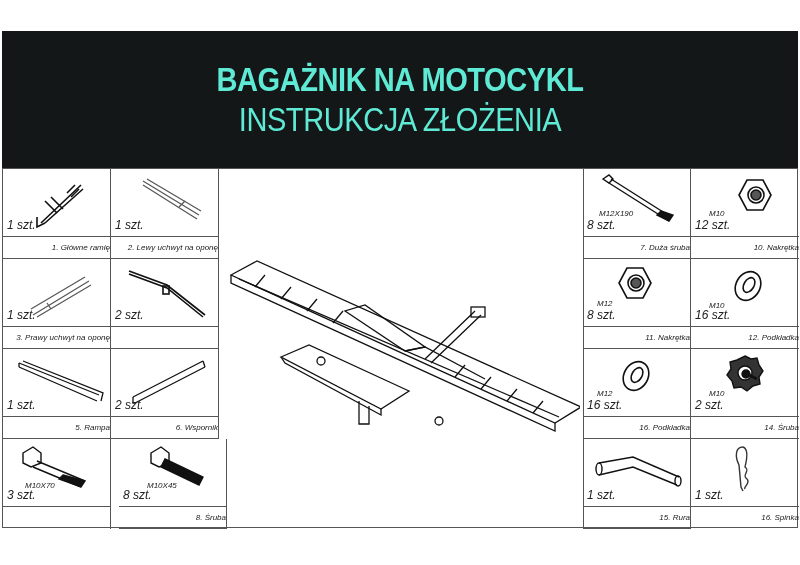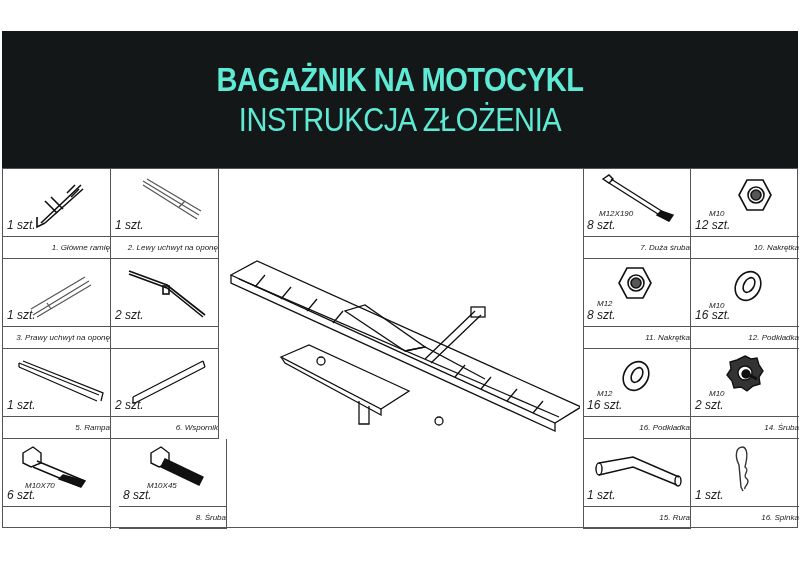--- a/index.html
+++ b/index.html
@@ -109,21 +109,21 @@
   <div class="cell" style="left:0;top:270px;width:108px;height:90px;border-bottom:none;">
     <div class="pic">
       <svg style="left:16px;top:6px" width="75" height="45" viewBox="0 0 75 45">
         <g stroke="#111" fill="none" stroke-width="1.4">
           <path d="M4 8 L14 2 L22 8 L22 18 L12 22 L4 18 Z"></path>
           <path d="M18 16 L66 36 M14 22 L62 42"></path>
           <path d="M44 30 L66 36 L62 42 L40 34 Z" fill="#111"></path>
         </g>
       </svg>
       <span class="spec" style="left:22px;top:42px">M10X70</span>
-      <span class="qty">6 szt.</span>
+      <span class="qty">3 szt.</span>
     </div>
   </div>
 
   <div class="cell" style="left:92px;top:270px;width:108px;height:90px;margin-left:24px;">
     <div class="pic">
       <svg style="left:28px;top:6px" width="65" height="45" viewBox="0 0 65 45">
         <g stroke="#111" fill="none" stroke-width="1.4">
           <path d="M4 8 L14 2 L22 8 L22 18 L12 22 L4 18 Z"></path>
           <path d="M18 14 L56 32 L52 40 L14 22 Z" fill="#111"></path>
         </g>

